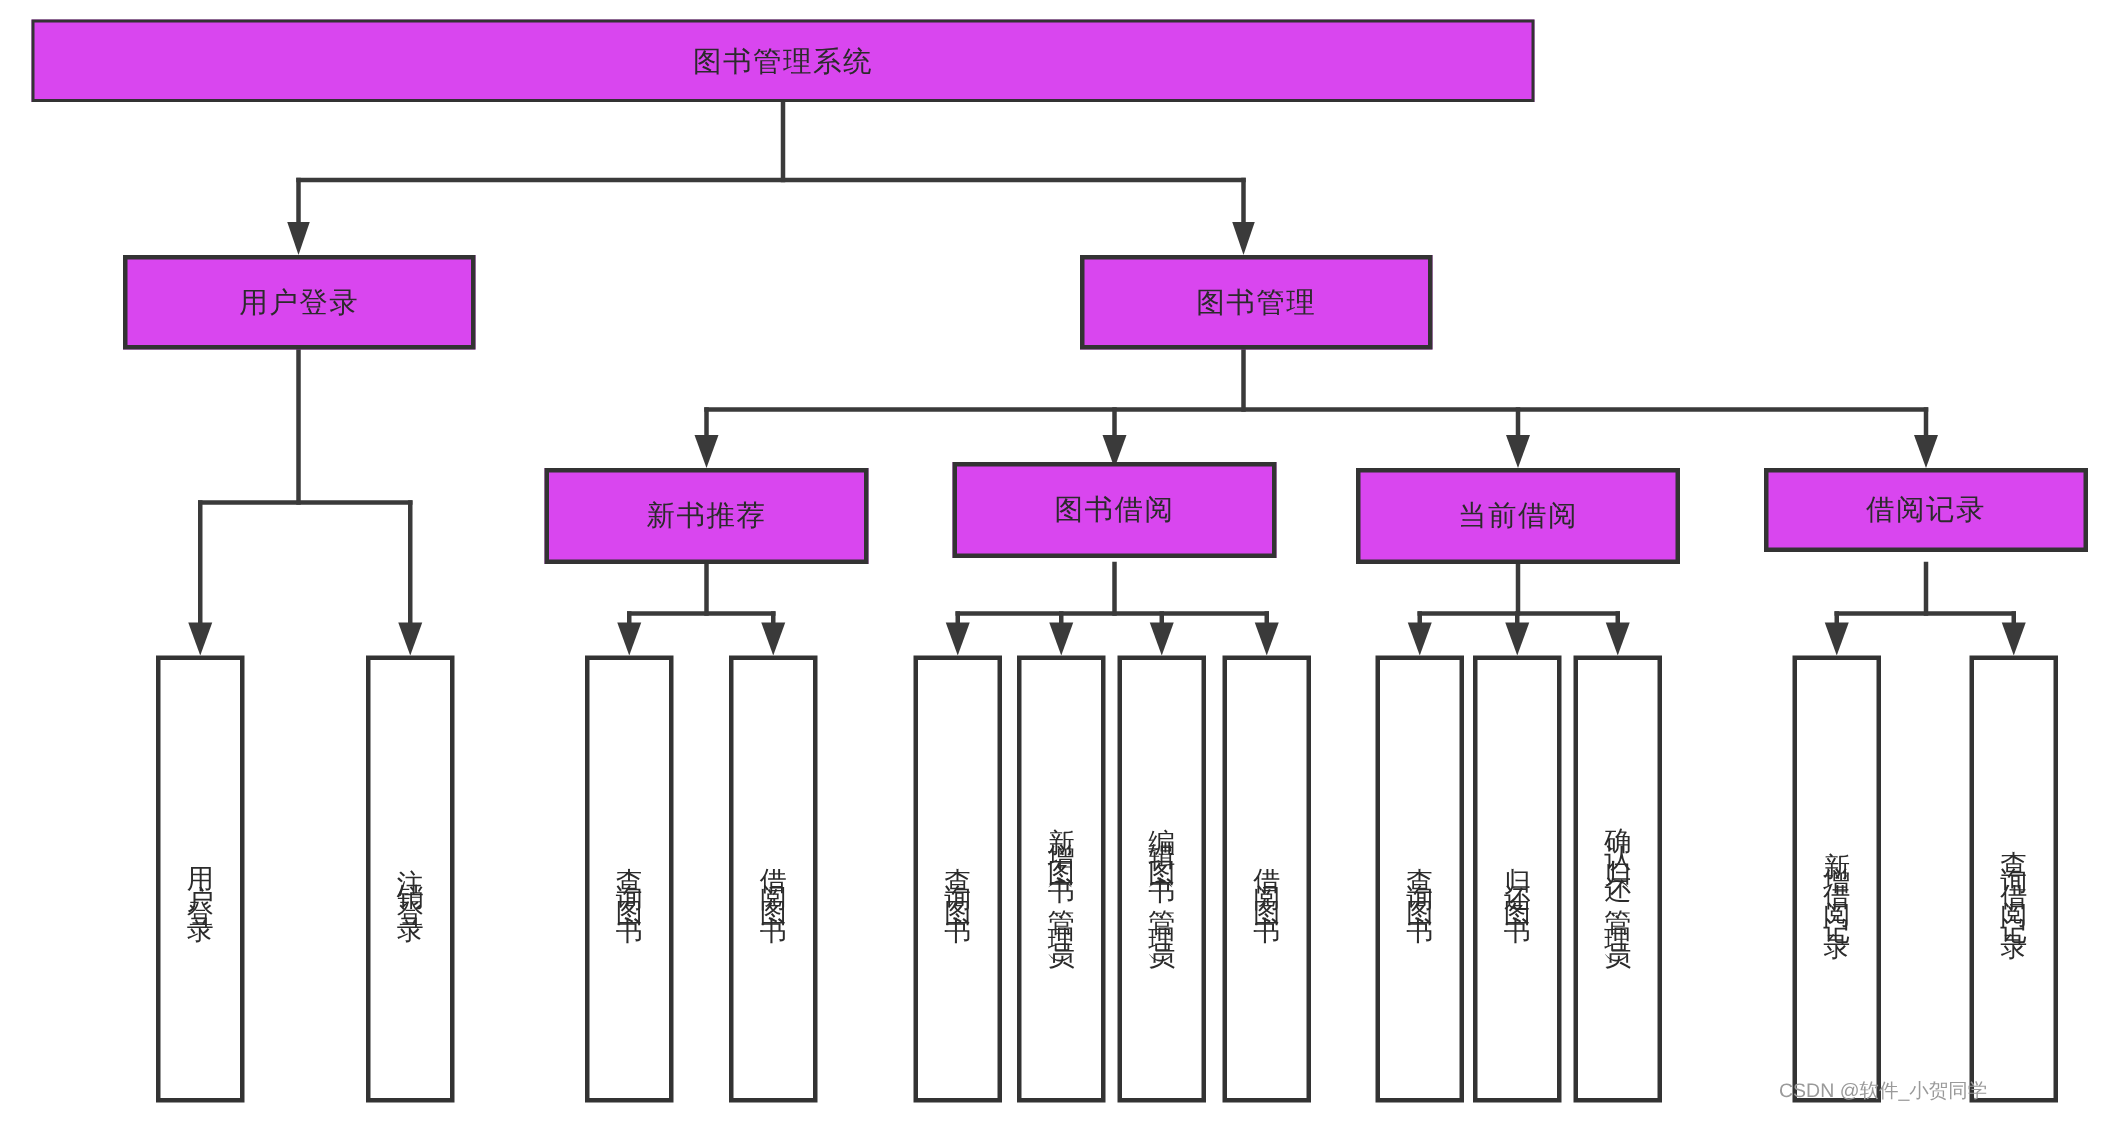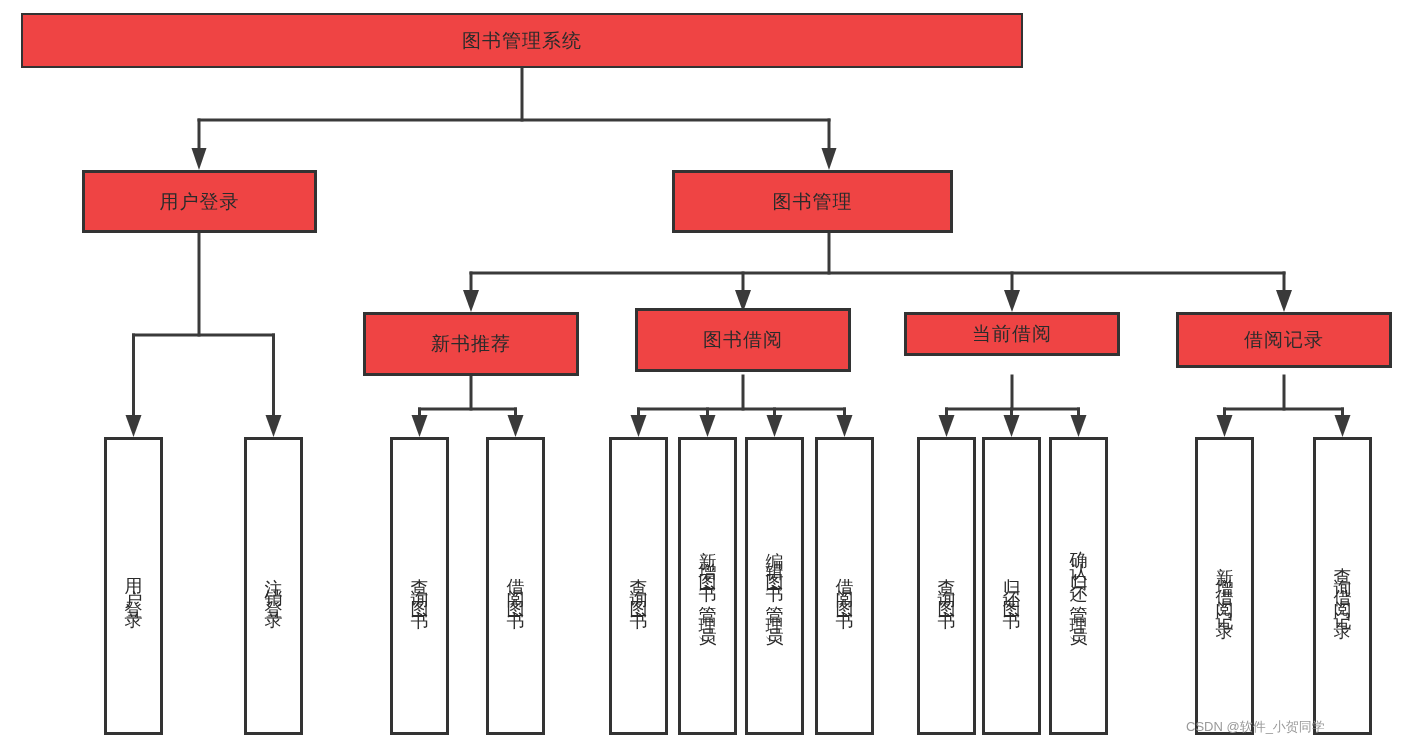--- a/index.html
+++ b/index.html
@@ -13,21 +13,21 @@
     overflow: hidden;
   }
   svg.connectors {
     position: absolute;
     left: 0; top: 0;
     width: 1405px; height: 747px;
   }
   .box {
     position: absolute;
     box-sizing: border-box;
-    background: #ef4444;
+    background: #d946ef;
     border: 3px solid #333333;
     display: flex;
     align-items: center;
     justify-content: center;
     font-size: 19px;
     letter-spacing: 1px;
     z-index: 2;
   }
   .box.root { border-width: 2px; }
   .vbox {
@@ -141,31 +141,31 @@
     </g>
   </svg>
 
   <div class="box root" style="left:21px; top:13px; width:1002px; height:55px;">
     <span>图书管理系统</span>
   </div>
 
   <div class="box" style="left:82px; top:170px; width:235px; height:63px;">
     <span>用户登录</span>
   </div>
-  <div class="box" style="left:672px; top:170px; width:281px; height:63px;">
+  <div class="box" style="left:720px; top:170px; width:235px; height:63px;">
     <span>图书管理</span>
   </div>
 
   <div class="box" style="left:363px; top:312px; width:216px; height:64px;text-align:right;">
     <span>新书推荐</span>
   </div>
   <div class="box" style="left:635px; top:308px; width:216px; height:64px;">
     <span>图书借阅</span>
   </div>
-  <div class="box" style="left:904px; top:312px; width:216px; height:44px;">
+  <div class="box" style="left:904px; top:312px; width:216px; height:64px;">
     <span>当前借阅</span>
   </div>
   <div class="box" style="left:1176px; top:312px; width:216px; height:56px;">
     <span>借阅记录</span>
   </div>
 
   <div class="vbox" style="left:104px; top:437px; width:59px; height:298px;">
     <span class="vtext">用户登录</span>
   </div>
   <div class="vbox" style="left:244px; top:437px; width:59px; height:298px;">

